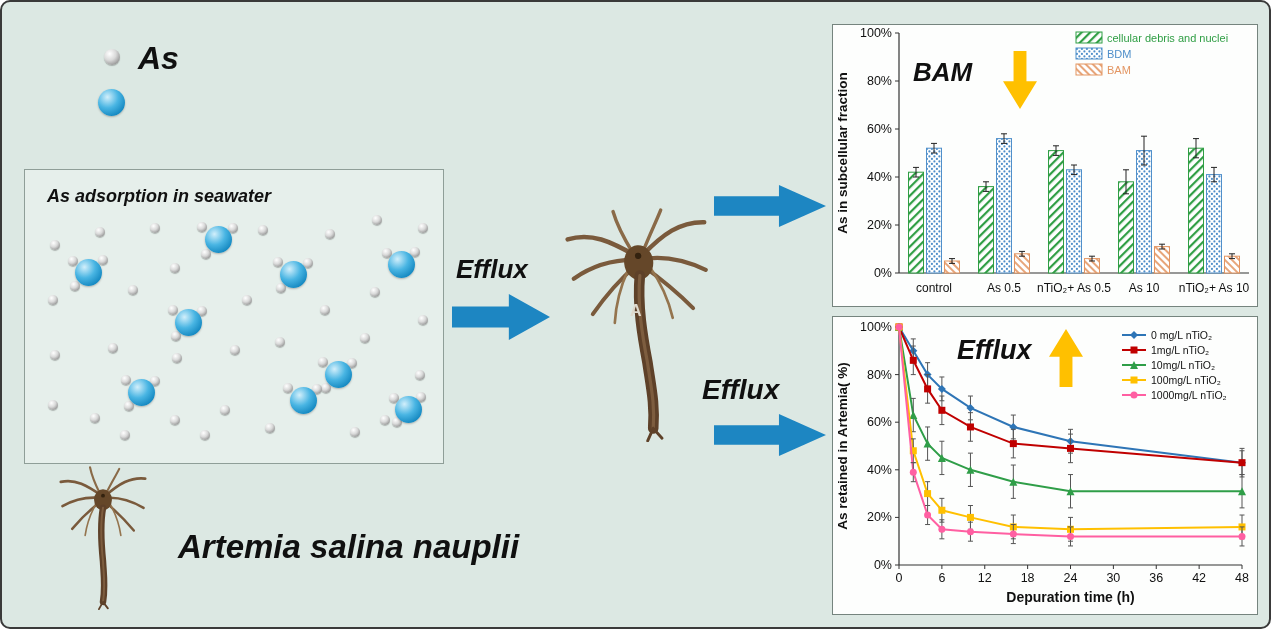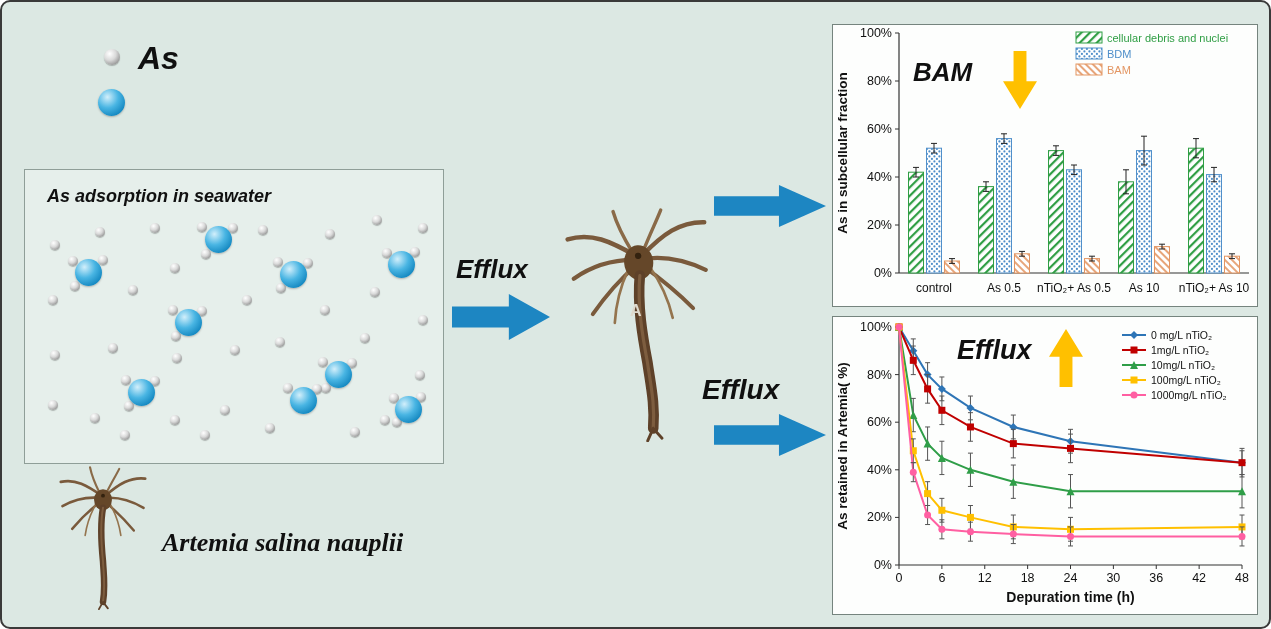--- a/index.html
+++ b/index.html
@@ -126,21 +126,21 @@
   <div class="abs" style="left:628px;top:300px;font-size:16px;font-weight:bold;color:#ded9cd;">A</div>
 
   <div class="abs arrow-right" style="left:712px;top:183px;width:112px;height:42px;"></div>
 
   <div class="abs ilabel" style="left:700px;top:372px;font-size:28px;">Efflux</div>
   <div class="abs arrow-right" style="left:712px;top:412px;width:112px;height:42px;"></div>
 
   <svg class="abs" style="left:50px;top:462px;" width="102" height="146" viewBox="0 0 120 180">
     <use href="#artemia-shape"></use>
   </svg>
-  <div class="abs ilabel" style="left:160px;top:526px;font-size:26px;font-family:Liberation Serif, serif;">Artemia salina nauplii</div>
+  <div class="abs ilabel" style="left:176px;top:526px;font-size:33px;">Artemia salina nauplii</div>
 
   <div class="abs panel" style="left:830px;top:22px;width:424px;height:281px;">
     <svg id="bar-svg" width="421" height="278">
         <defs>
           <pattern id="pat-g" width="6" height="6" patternUnits="userSpaceOnUse" patternTransform="rotate(45)">
             <rect width="6" height="6" fill="#ffffff"></rect>
             <line x1="1" y1="0" x2="1" y2="6" stroke="#2f9e44" stroke-width="2.4"></line>
           </pattern>
           <pattern id="pat-b" width="5" height="5" patternUnits="userSpaceOnUse">
             <rect width="5" height="5" fill="#ffffff"></rect>

